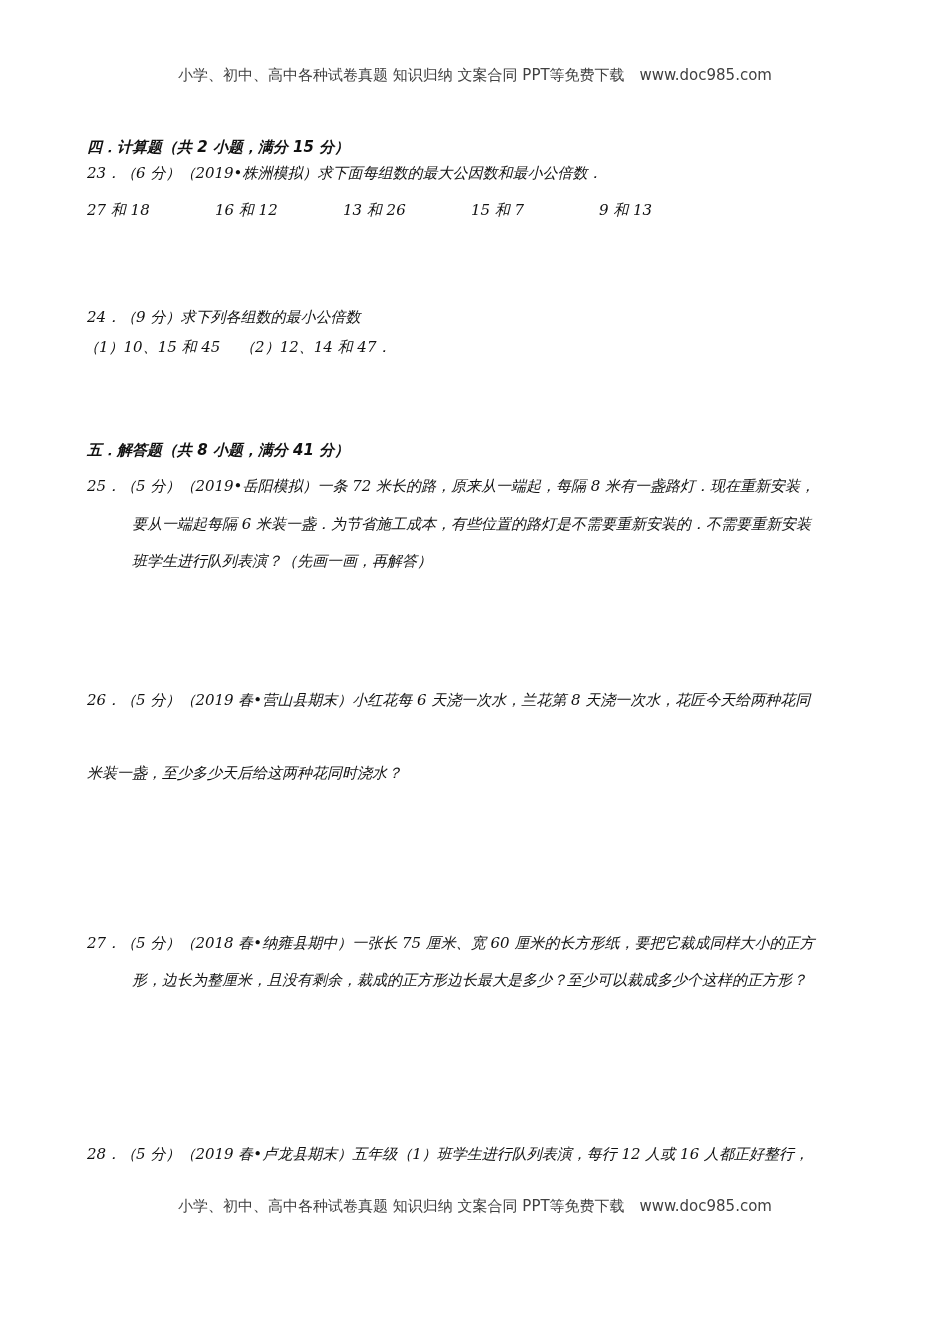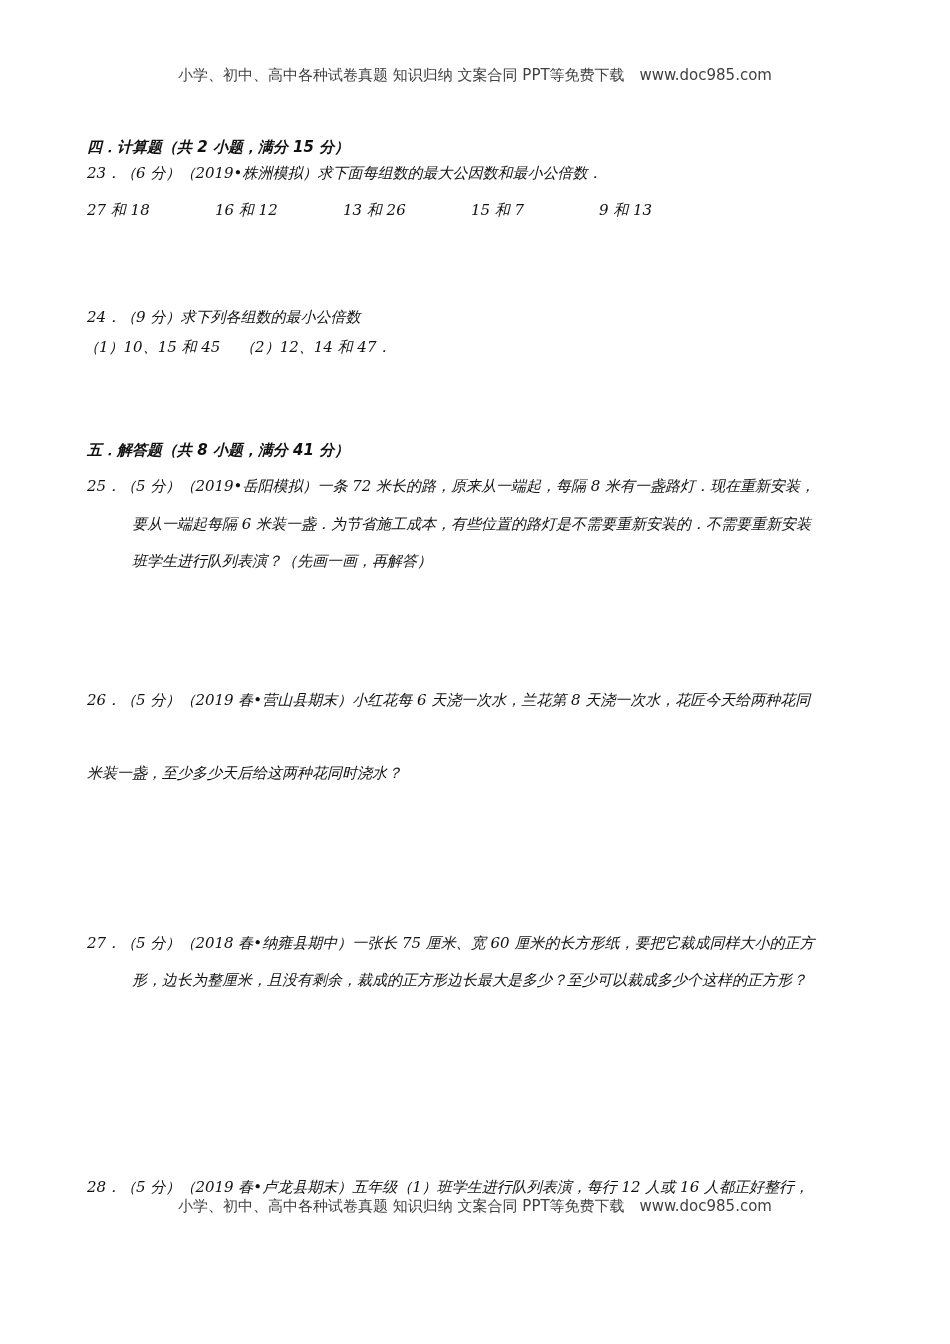--- a/index.html
+++ b/index.html
@@ -42,18 +42,18 @@
 <div class="line" style="top:477px;">25．（5 分）（2019•岳阳模拟）一条 72 米长的路，原来从一端起，每隔 8 米有一盏路灯．现在重新安装，</div>
 <div class="line indent" style="top:515px;">要从一端起每隔 6 米装一盏．为节省施工成本，有些位置的路灯是不需要重新安装的．不需要重新安装</div>
 <div class="line indent" style="top:552px;">班学生进行队列表演？（先画一画，再解答）</div>
 
 <div class="line" style="top:691px;">26．（5 分）（2019 春•营山县期末）小红花每 6 天浇一次水，兰花第 8 天浇一次水，花匠今天给两种花同</div>
 <div class="line" style="top:764px;">米装一盏，至少多少天后给这两种花同时浇水？</div>
 
 <div class="line" style="top:934px;">27．（5 分）（2018 春•纳雍县期中）一张长 75 厘米、宽 60 厘米的长方形纸，要把它裁成同样大小的正方</div>
 <div class="line indent" style="top:971px;text-align:center;">形，边长为整厘米，且没有剩余，裁成的正方形边长最大是多少？至少可以裁成多少个这样的正方形？</div>
 
-<div class="line" style="top:1178px;text-align:center;">28．（5 分）（2019 春•卢龙县期末）五年级（1）班学生进行队列表演，每行 12 人或 16 人都正好整行，</div>
+<div class="line" style="top:1145px;text-align:center;">28．（5 分）（2019 春•卢龙县期末）五年级（1）班学生进行队列表演，每行 12 人或 16 人都正好整行，</div>
 
 <div class="hdr" style="top:1197px;">
   <span>小学、初中、高中各种试卷真题 知识归纳 文案合同 PPT等免费下载</span>
   <span class="url">www.doc985.com</span>
 </div>
 
 </body></html>

